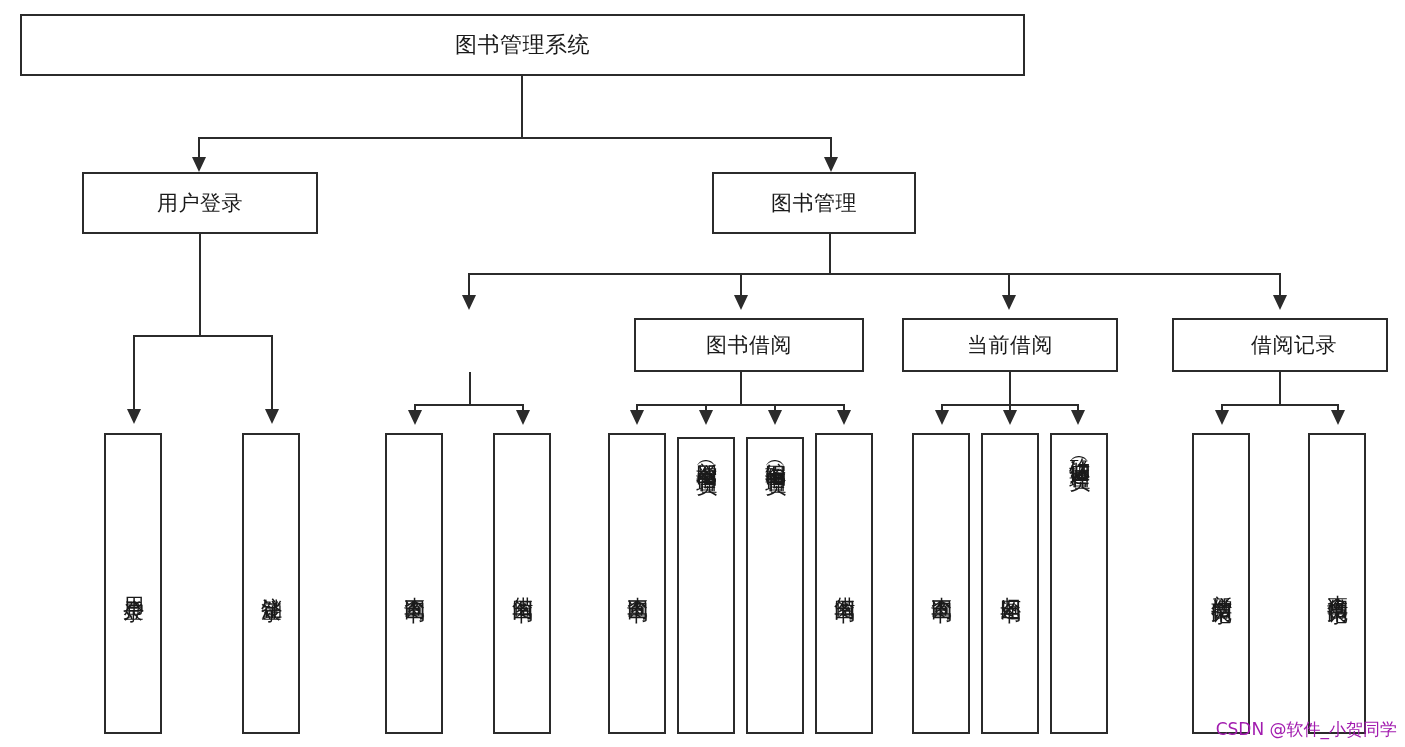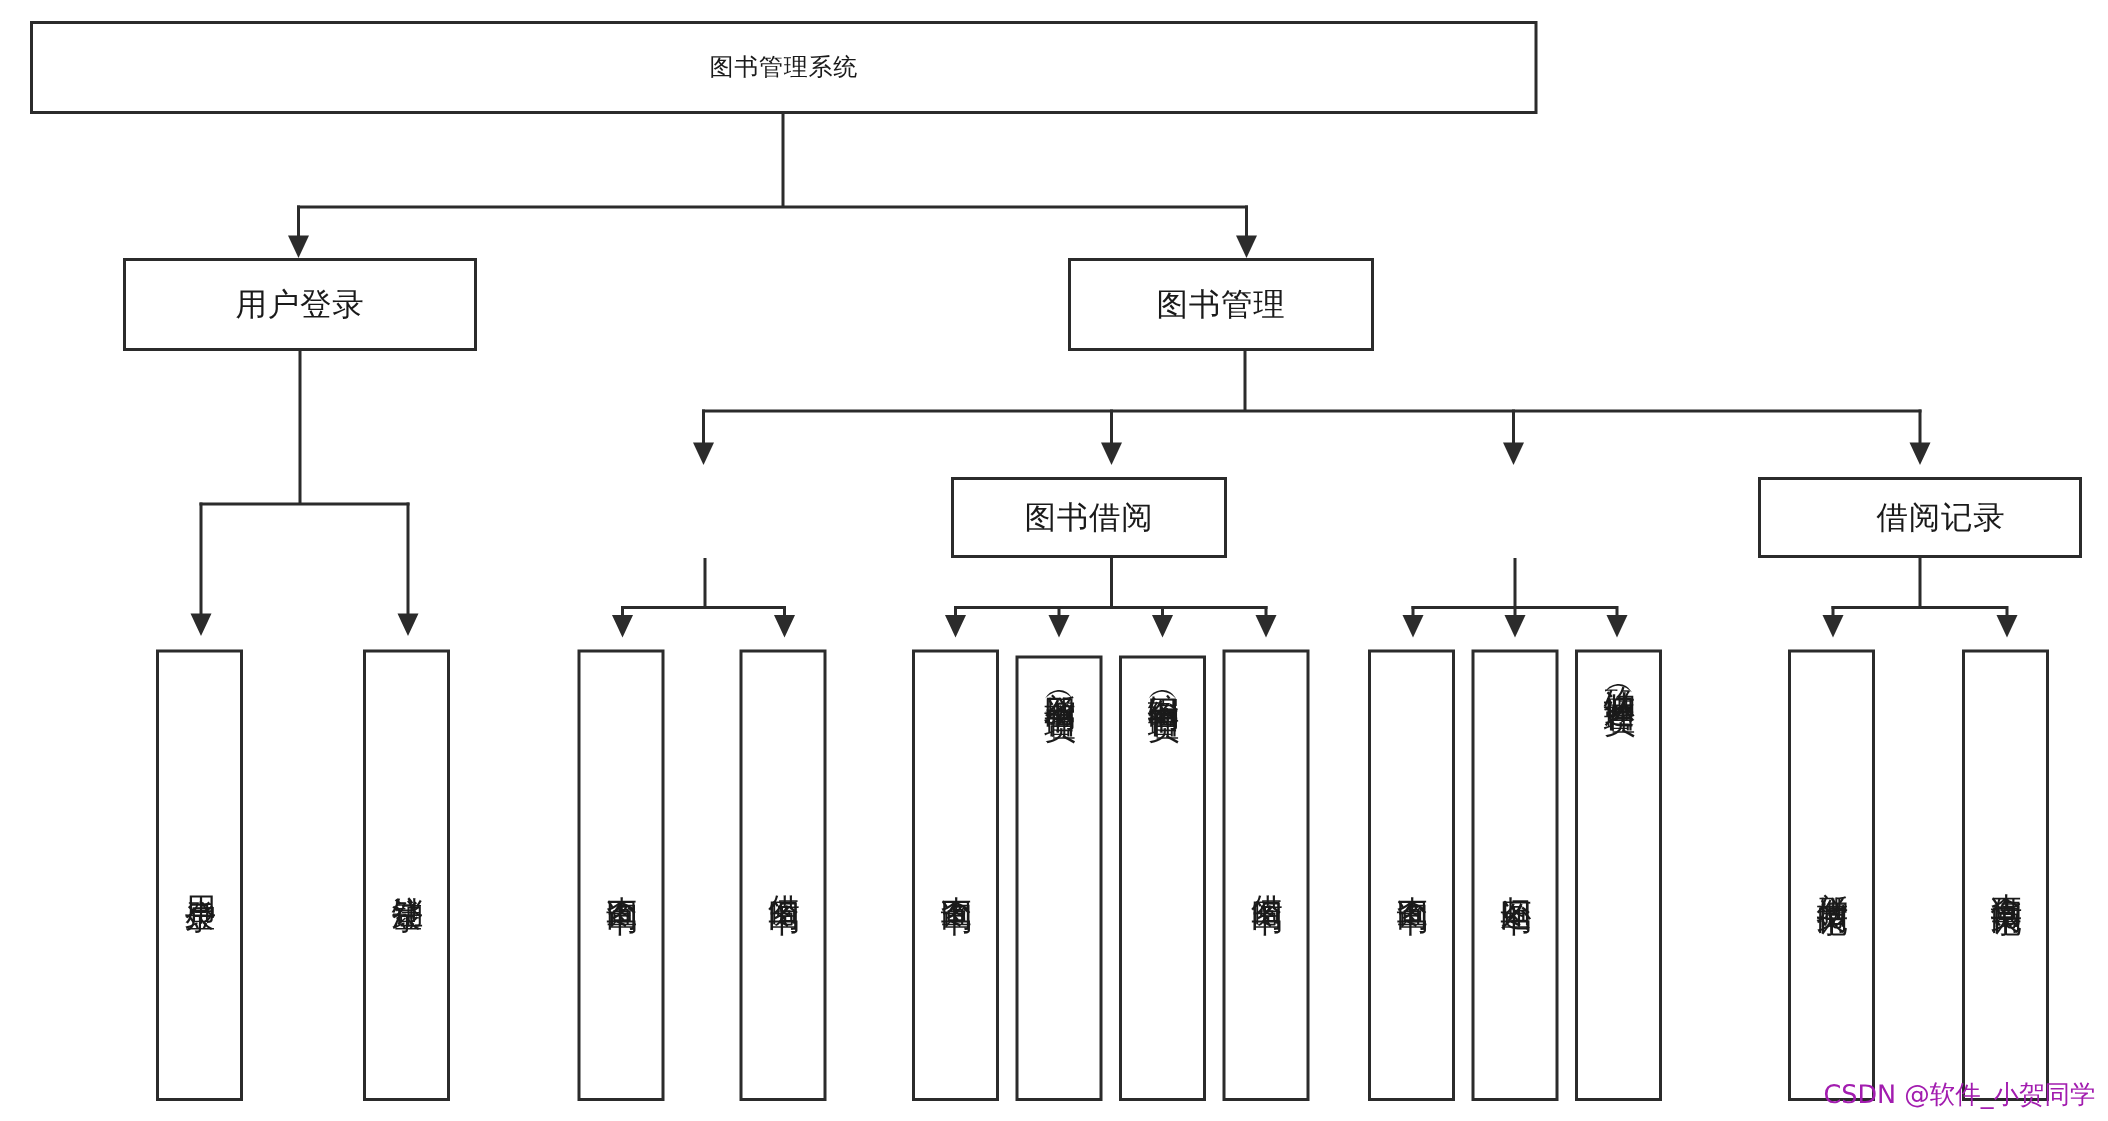--- a/index.html
+++ b/index.html
@@ -33,21 +33,21 @@
   .node .lbl {
     display: block;
     text-align: center;
     line-height: 1.18;
     white-space: pre;
   }
   
   .node.horiz .lbl {
     font-size: 21px;
   }
-  .node.root .lbl { font-size: 16px; }
+  .node.root .lbl { font-size: 22px; }
 
   
   .node.vert {
     align-items: flex-start;
     justify-content: center;
     padding-top: 6px;
   }
   .node.vert .lbl {
     writing-mode: vertical-rl;
     text-orientation: upright;
@@ -159,24 +159,27 @@
 
   <div class="node horiz" style="left:82px; top:172px; width:236px; height:62px;">
     <span class="lbl">用户登录</span>
   </div>
 
   <div class="node horiz" style="left:712px; top:172px; width:204px; height:62px;">
     <span class="lbl">图书管理</span>
   </div>
 
 
-  <div class="node horiz" style="left:634px; top:318px; width:184px; height:54px;">
+  <div class="node horiz" style="left:634px; top:318px; width:230px; height:54px;">
     <span class="lbl">图书借阅</span>
   </div>
 
+  <div class="node horiz" style="left:902px; top:318px; width:216px; height:54px;">
+    <span class="lbl">当前借阅</span>
+  </div>
 
   <div class="node horiz" style="left:1172px; top:318px; width:216px; height:54px;padding-left:28px;">
     <span class="lbl">借阅记录</span>
   </div>
 
   <div class="node vert center" style="left:104px; top:433px; width:58px; height:301px;">
     <span class="lbl">用户登录</span>
   </div>
 
   <div class="node vert center" style="left:242px; top:433px; width:58px; height:301px;">

